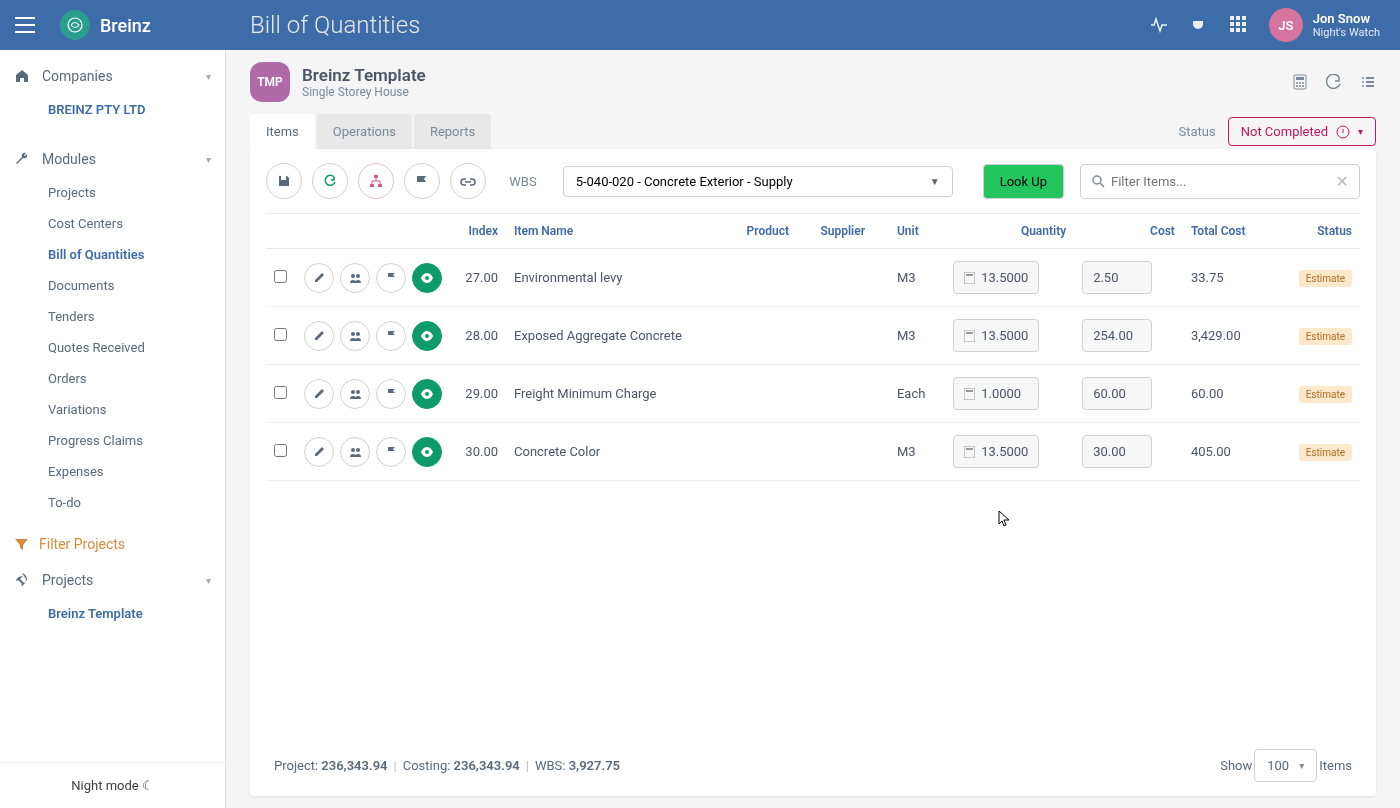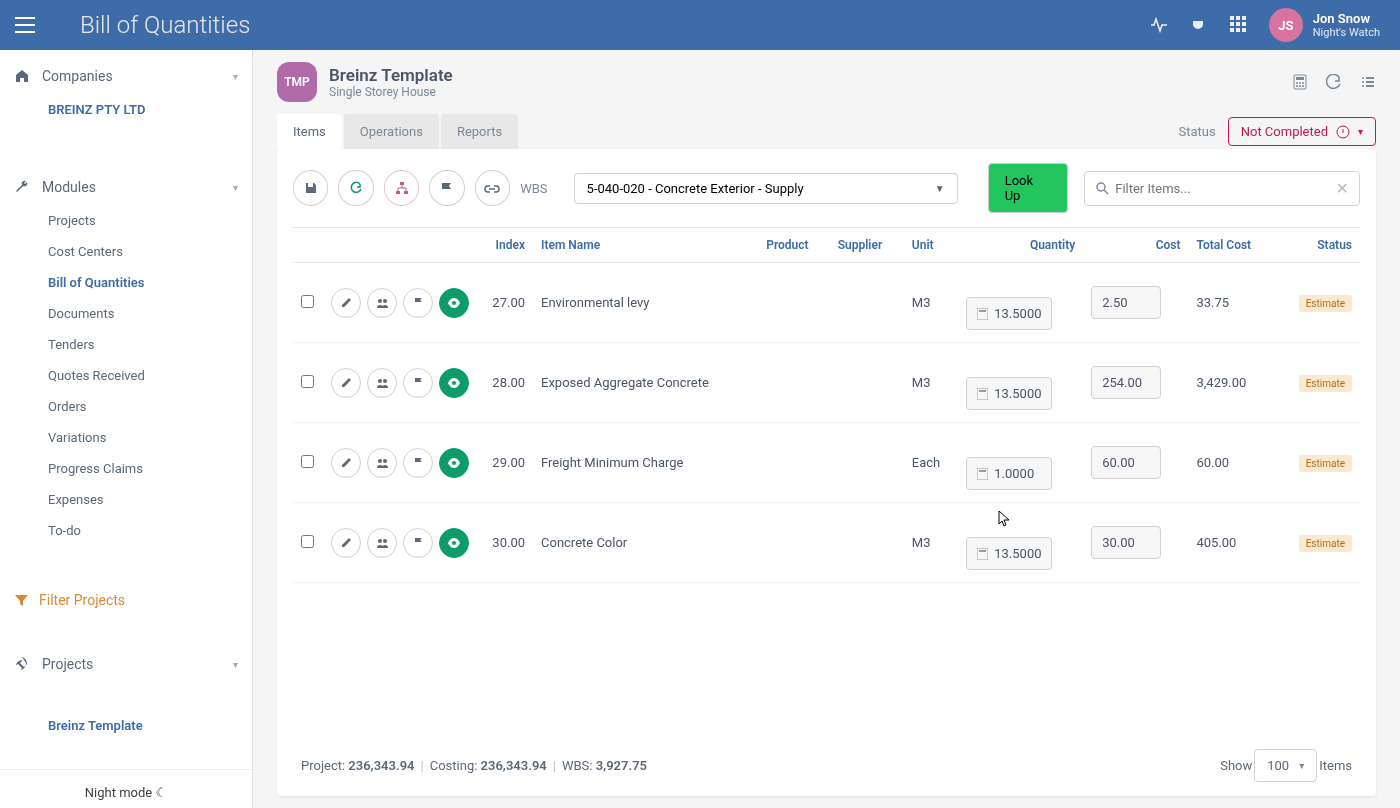--- a/index.html
+++ b/index.html
@@ -14,21 +14,21 @@
 .page-title { font-size: 24px; font-weight: 300; margin-left: 30px; flex: 1; color: #e8e8e8; }
 .topbar-actions { display: flex; align-items: center; gap: 20px; padding-right: 20px; }
 .topbar-icon { width: 20px; height: 20px; cursor: pointer; opacity: 0.9; }
 .user-area { display: flex; align-items: center; gap: 10px; }
 .avatar { width: 34px; height: 34px; border-radius: 50%; background: #d6739e; display: flex; align-items: center; justify-content: center; font-size: 13px; font-weight: 600; color: #fff; }
 .user-name { font-size: 13px; font-weight: 600; line-height: 1.2; }
 .user-org { font-size: 11px; opacity: 0.85; }
 
 
 .layout { display: flex; height: calc(100% - 50px); }
-.sidebar { width: 253px; background: #fff; border-right: 1px solid #e0e0e0; display: flex; flex-direction: column; gap: 28px; }
+.sidebar { width: 226px; background: #fff; border-right: 1px solid #e0e0e0; display: flex; flex-direction: column; }
 .side-section { padding: 8px 0; }
 .side-header { display: flex; align-items: center; padding: 10px 14px; color: #5a6a7a; font-size: 14px; cursor: pointer; }
 .side-header .icon { width: 20px; margin-right: 8px; }
 .side-header .chev { margin-left: auto; font-size: 10px; color: #aaa; }
 .side-item { padding: 8px 14px 8px 48px; font-size: 13px; color: #5a6a7a; cursor: pointer; }
 .side-item.active { color: #3d6ca8; font-weight: 600; }
 .side-item.link { color: #3d6ca8; font-weight: 600; }
 .filter-proj { display: flex; align-items: center; padding: 10px 14px; color: #d68a3a; font-size: 14px; }
 .filter-proj .icon { margin-right: 10px; }
 .night-mode { margin-top: auto; padding: 15px; text-align: center; color: #404040; font-size: 13px; cursor: pointer; border-top: 1px solid #eee; }
@@ -61,21 +61,21 @@
 
 .table-container { flex: 1; overflow: auto; padding: 0 16px; }
 table { width: 100%; border-collapse: collapse; }
 thead th { text-align: left; font-size: 12px; font-weight: 600; color: #3d6ca8; padding: 10px 8px; border-bottom: 1px solid #e8e8e8; border-top: 1px solid #e8e8e8; }
 thead th.r { text-align: right; }
 tbody td { padding: 12px 8px; font-size: 13px; color: #4a5568; vertical-align: middle; border-bottom: 1px solid #f0f0f0; }
 .row-actions { display: flex; gap: 6px; }
 .ra-btn { width: 30px; height: 30px; border-radius: 50%; border: 1px solid #d0d0d0; background: #fff; display: flex; align-items: center; justify-content: center; cursor: pointer; color: #5a6a7a; font-size: 11px; }
 .ra-btn.green { background: #0d9b6c; border-color: #0d9b6c; color: #fff; }
 .qty-input, .cost-input { border: 1px solid #d0d0d0; border-radius: 4px; padding: 8px 10px; font-size: 13px; background: #f7f7f7; display: flex; align-items: center; gap: 6px; }
-.qty-input { width: 86px; margin-top: 22px; }
+.qty-input { width: 86px; }
 .cost-input { width: 70px; }
 .qty-input .ci { color: #9a9a9a; }
 .est-badge { background: #fde8cc; color: #b07020; font-size: 10px; padding: 3px 7px; border-radius: 3px; }
 
 .footer { display: flex; align-items: center; padding: 14px 24px; font-size: 13px; color: #5a6a7a; }
 .footer b { font-weight: 600; }
 .footer .sep { margin: 0 6px; color: #bbb; }
 .pager { margin-left: auto; display: flex; align-items: center; gap: 2px; }
 .page-select { border: 1px solid #d0d0d0; border-radius: 4px; padding: 8px 12px; display: flex; align-items: center; gap: 10px; cursor: pointer; }
 
@@ -86,20 +86,29 @@
 </head>
 <body>
 
 <div class="topbar">
   <div class="menu-btn">
     <svg width="20" height="16" viewBox="0 0 20 16" fill="#fff">
         <rect width="20" height="2"></rect>
         <rect y="7" width="20" height="2"></rect>
         <rect y="14" width="20" height="2"></rect>
       </svg>
+  </div>
+  <div class="logo-area">
+    <div class="logo-circle">
+      <svg width="18" height="18" viewBox="0 0 18 18" fill="none" stroke="#fff" stroke-width="1.2">
+          <circle cx="9" cy="9" r="7"></circle>
+          <path d="M5 9 Q9 4 13 9 Q9 14 5 9"></path>
+        </svg>
+    </div>
+    <span class="logo-text">Breinz</span>
   </div>
   <div class="page-title">Bill of Quantities</div>
   <div class="topbar-actions">
     <span class="topbar-icon">
         <svg width="20" height="20" viewBox="0 0 20 20" fill="none" stroke="#fff" stroke-width="1.5">
           <path d="M2 10h3l2-6 4 12 2-6h5"></path>
         </svg>
       </span>
     <span class="topbar-icon">
         <svg width="18" height="18" viewBox="0 0 18 18" fill="#fff">

